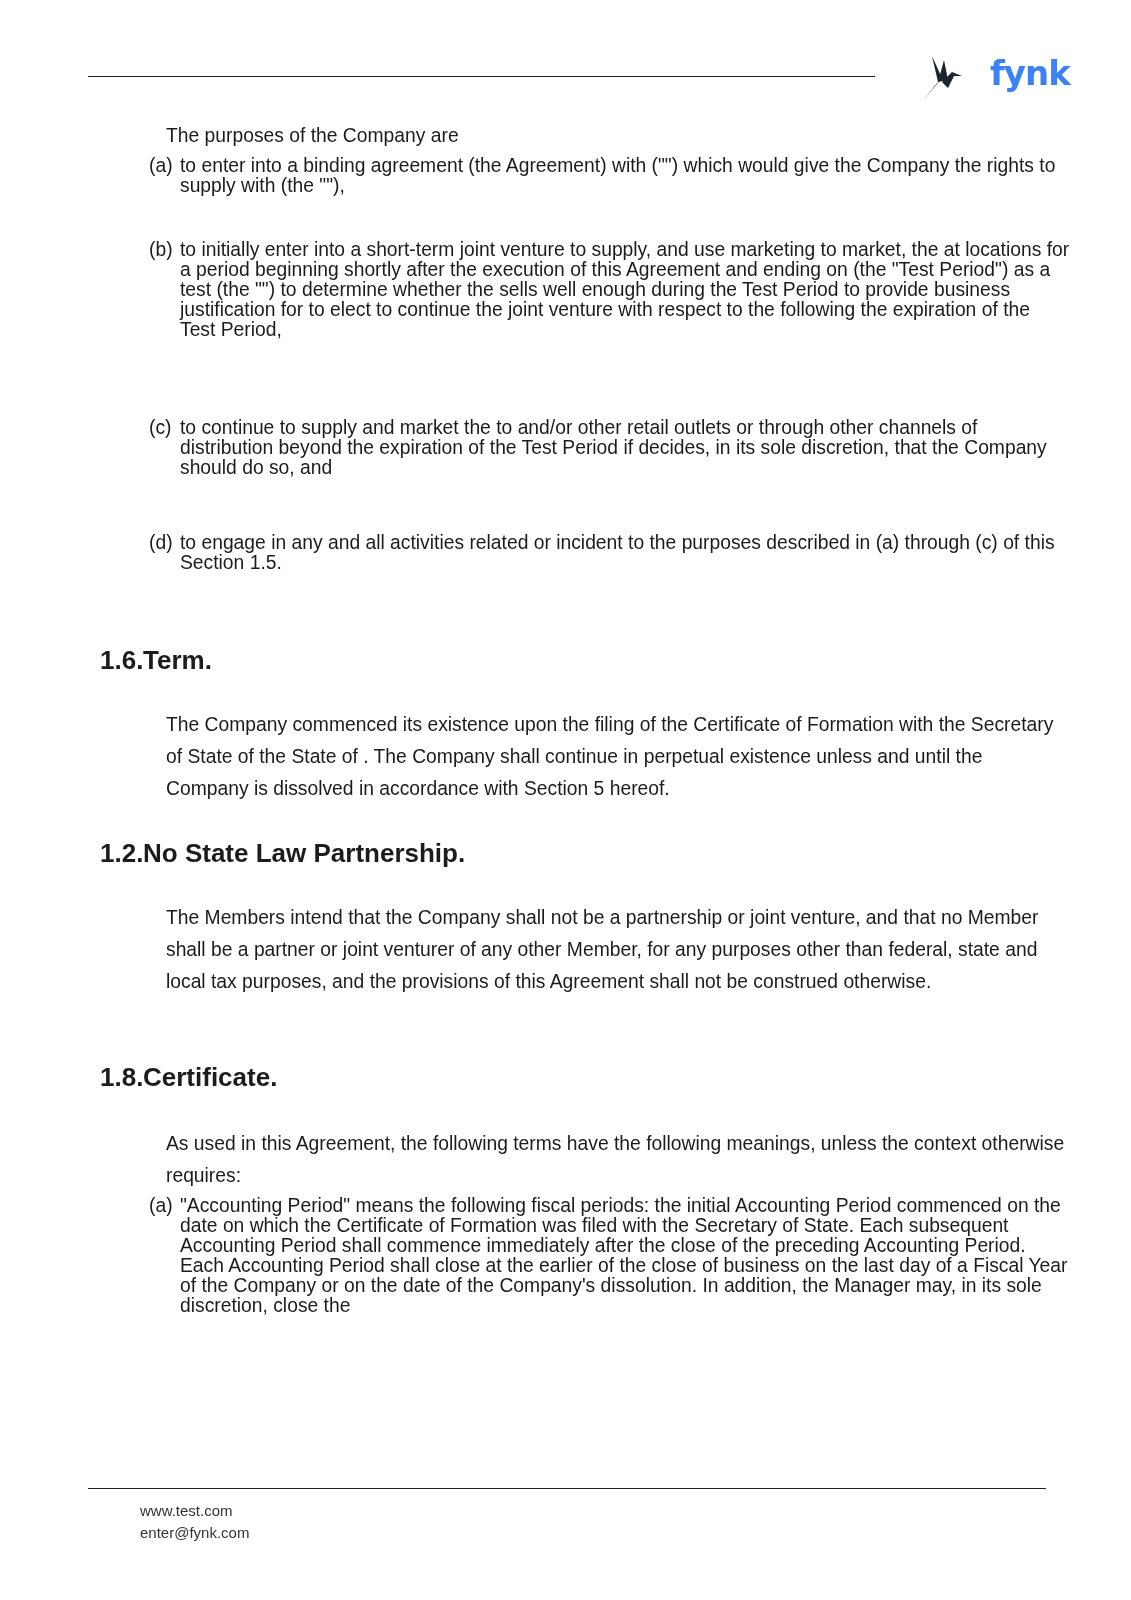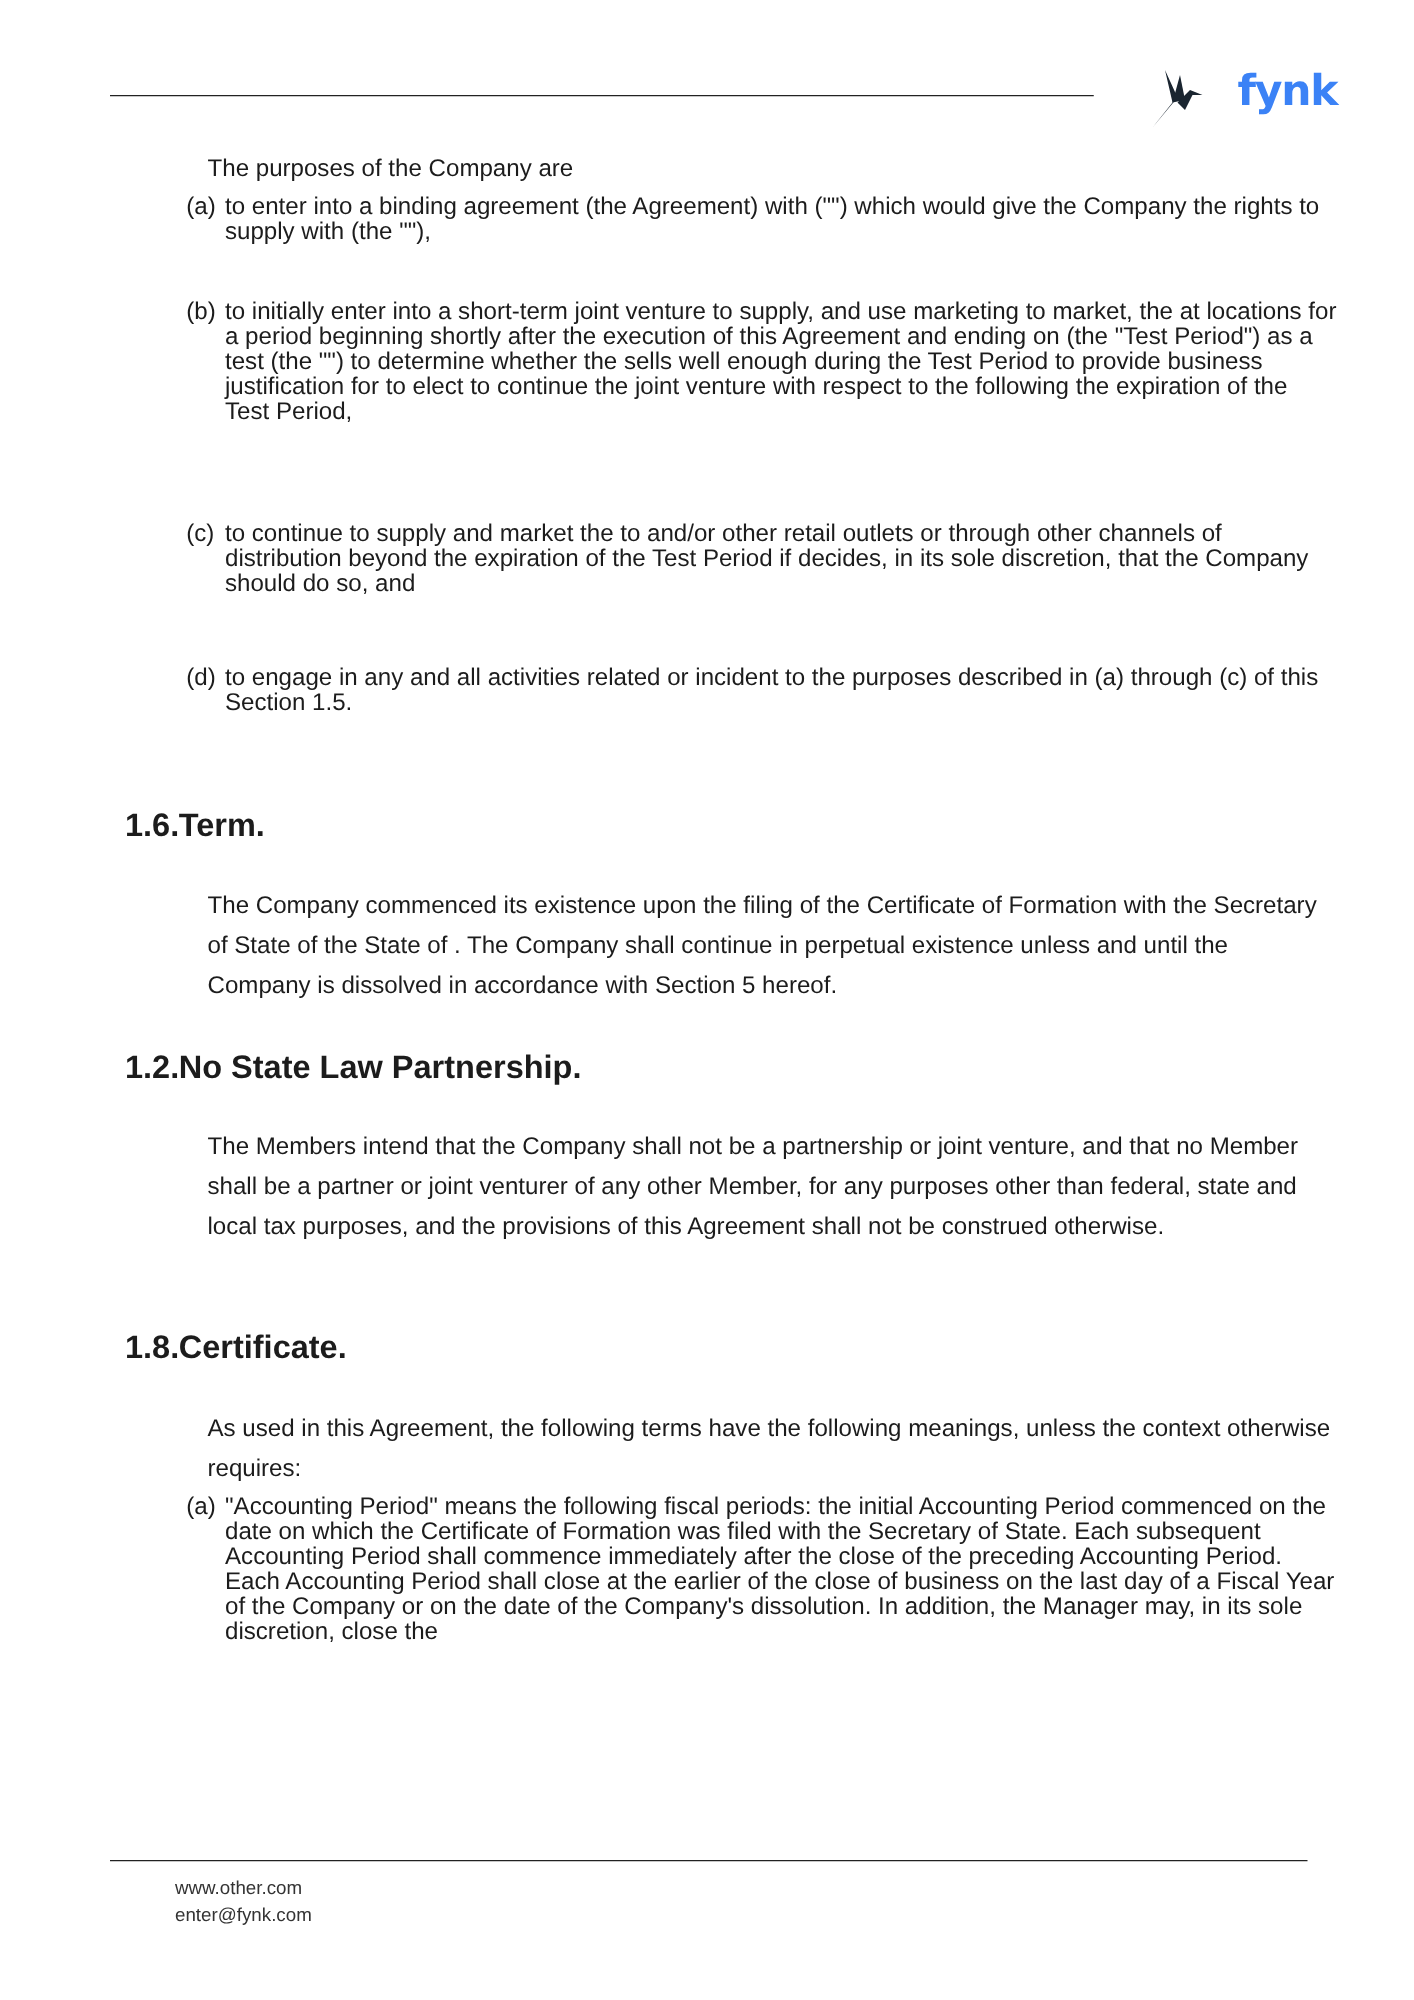--- a/index.html
+++ b/index.html
@@ -45,14 +45,14 @@
   <h2 class="h" style="top:840px"><span class="num">1.2.</span><span>No State Law Partnership.</span></h2>
   <p class="p" style="top:887px">The Members intend that the Company shall not be a partnership or joint venture, and that no Member shall be a partner or joint venturer of any other Member, for any purposes other than federal, state and local tax purposes, and the provisions of this Agreement shall not be construed otherwise.</p>
 
   <h2 class="h" style="top:1064px"><span class="num">1.8.</span><span>Certificate.</span></h2>
   <p class="p" style="top:1113px">As used in this Agreement, the following terms have the following meanings, unless the context otherwise requires:</p>
 
   <p class="item" style="top:1196px"><span class="lbl">(a)</span><span>"Accounting Period" means the following fiscal periods: the initial Accounting Period commenced on the date on which the Certificate of Formation was filed with the Secretary of State. Each subsequent Accounting Period shall commence immediately after the close of the preceding Accounting Period. Each Accounting Period shall close at the earlier of the close of business on the last day of a Fiscal Year of the Company or on the date of the Company's dissolution. In addition, the Manager may, in its sole discretion, close the</span></p>
 </div>
 
 <div class="footer-rule"></div>
-<div class="footer-line" style="top:1500px">www.other.com</div>
+<div class="footer-line" style="top:1500px">www.test.com</div>
 <div class="footer-line" style="top:1522px">enter@fynk.com</div>
 
 </body></html>

